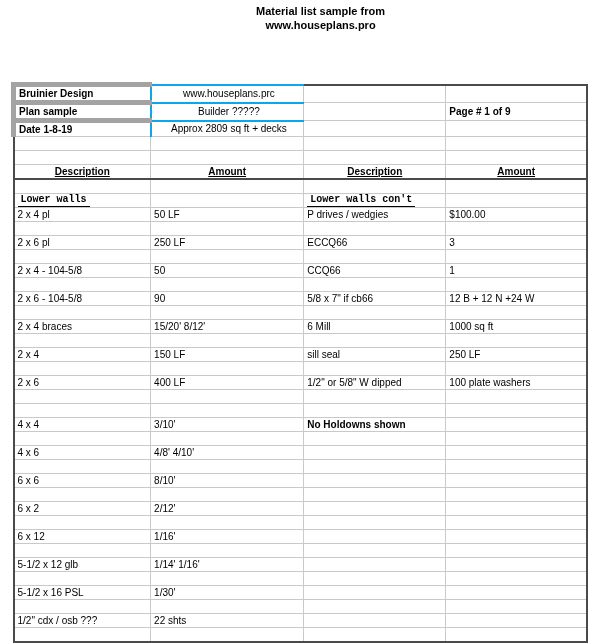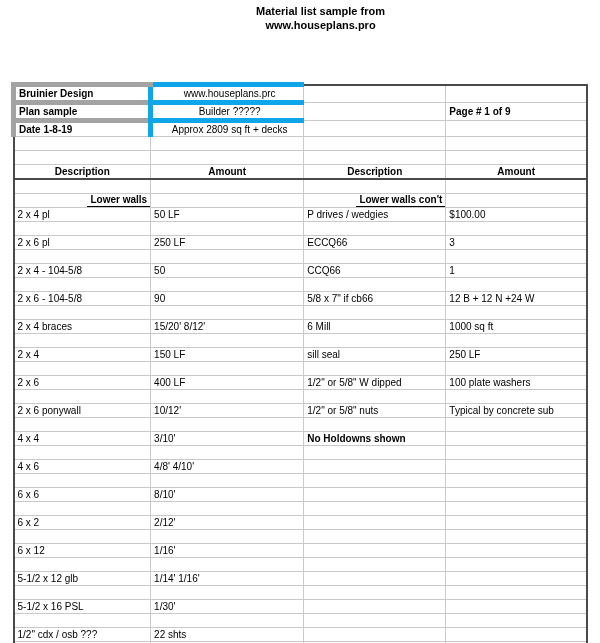--- a/index.html
+++ b/index.html
@@ -63,44 +63,46 @@
 
   
   td.sep-right { border-right: 2px solid #4a4a4a; }
 
   
   td.hdr-box {
     font-weight: bold;
     border: 5px solid #a3a3a3;
   }
   td.hdr-box-plain {
-    border: 5px solid #0ea5e9;
+    border: 2px solid #0ea5e9;
     text-align: center;
     font-weight: normal;
   }
   td.pagenum {
     font-weight: bold;
     padding-left: 6px;
   }
 
   
   tr.colhead td {
     font-weight: bold;
     text-align: center;
     padding-left: 0;
+    text-decoration: underline;
   }
   tr.colhead td.under-heavy {
     border-bottom: 2px solid #4a4a4a;
   }
 
   
   td.section {
     font-weight: bold;
-    text-align: right;
+    text-align: left;
     padding-left: 0;
+    font-family: Liberation Mono, monospace;
   }
   td.section span {
     border-bottom: 1px solid #000000;
     padding: 0 3px 1px 3px;
     display: inline-block;
     line-height: 11px;
   }
   td.bold-note { font-weight: bold; }
 
   td.blank { }
@@ -248,26 +250,20 @@
           <td>1/2" or 5/8" W  dipped</td>
           <td>100   plate washers</td>
         </tr>
         <tr>
           <td class="blank"></td>
           <td class="blank sep-right"></td>
           <td class="blank"></td>
           <td class="blank"></td>
         </tr>
         <tr>
-          <td>2 x 6  ponywall</td>
-          <td class="sep-right">10/12'</td>
-          <td>1/2" or 5/8" nuts</td>
-          <td>Typical by concrete sub</td>
-        </tr>
-        <tr>
           <td class="blank"></td>
           <td class="blank sep-right"></td>
           <td class="blank"></td>
           <td class="blank"></td>
         </tr>
         <tr>
           <td>4 x 4</td>
           <td class="sep-right">3/10'</td>
           <td class="bold-note">No Holdowns shown</td>
           <td></td>

